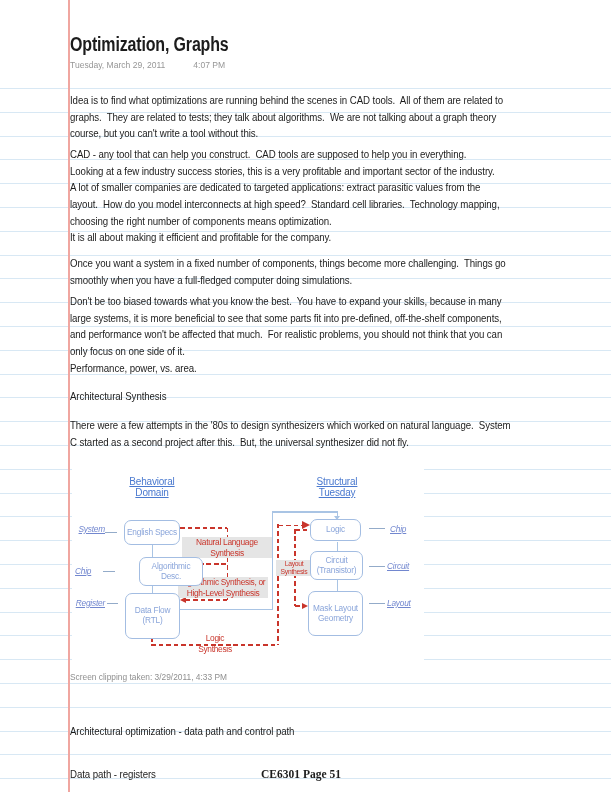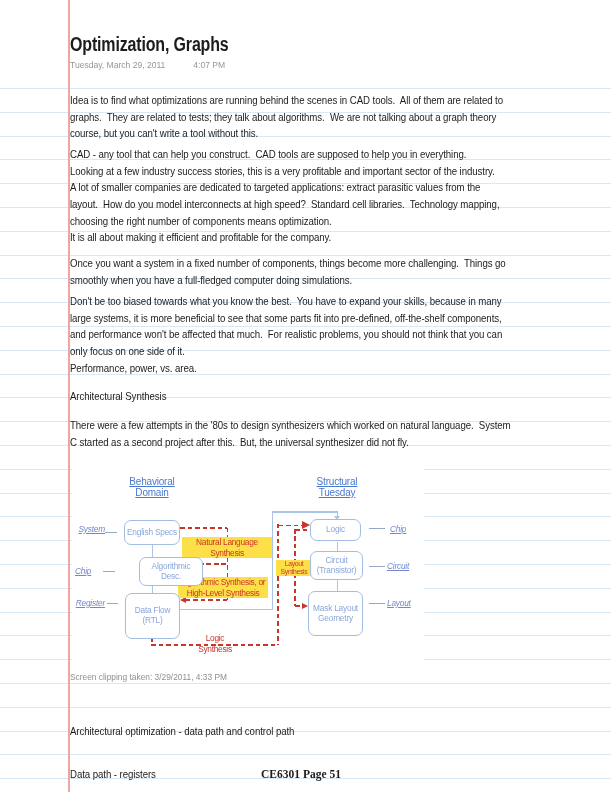--- a/index.html
+++ b/index.html
@@ -54,21 +54,21 @@
   .slabel {
     font-size:8.3px; font-style:italic; color:#7287cf; text-decoration:underline;
     letter-spacing:-0.2px; white-space:pre;
   }
   .tick { height:1px; background:#93abc9; }
   .bline { background:#a9c4e4; }
   .rdh { height:1.7px; background:repeating-linear-gradient(90deg,#c9352b 0 4.5px,transparent 4.5px 7.5px); }
   .rdv { width:1.7px; background:repeating-linear-gradient(180deg,#c9352b 0 4.5px,transparent 4.5px 7.5px); }
   .rlabel {
     color:#c9352b; font-size:8.4px; line-height:10.5px; text-align:center;
-    letter-spacing:-0.3px; white-space:pre; background:#fde047;
+    letter-spacing:-0.3px; white-space:pre; background:#e5e5e5;
   }
   .tri { width:0; height:0; }
 </style>
 </head>
 <body>
 
 <div class="page">
   <div class="rules"></div>
   <div class="margin-line"></div>
 

